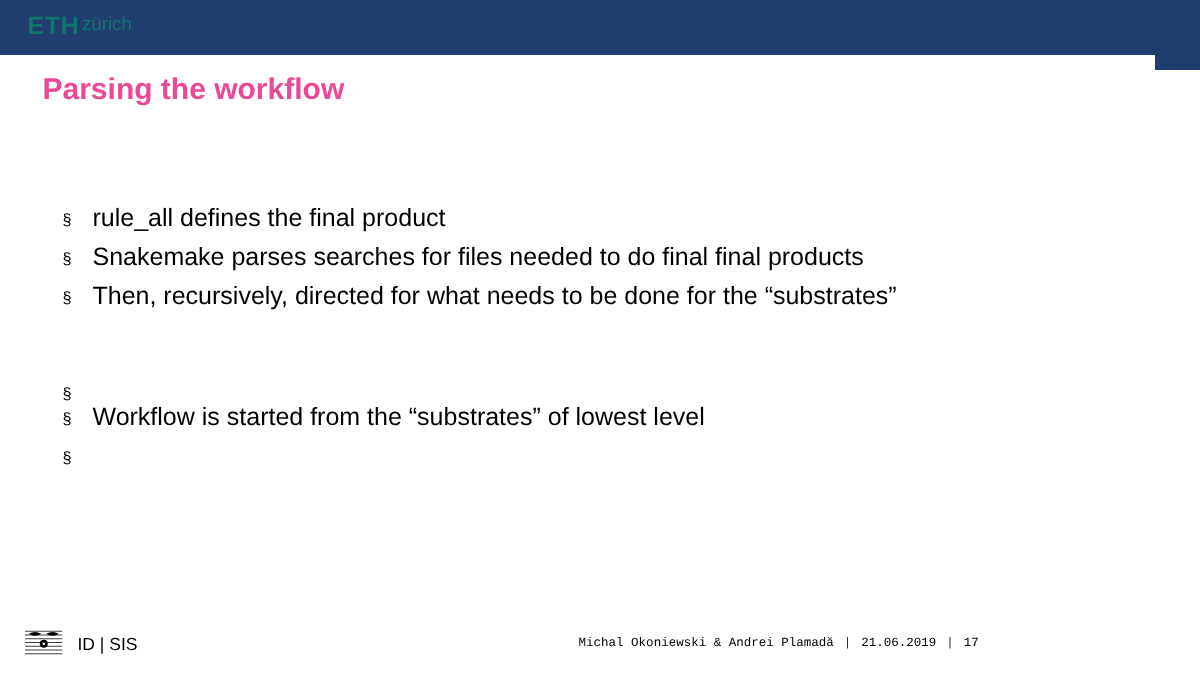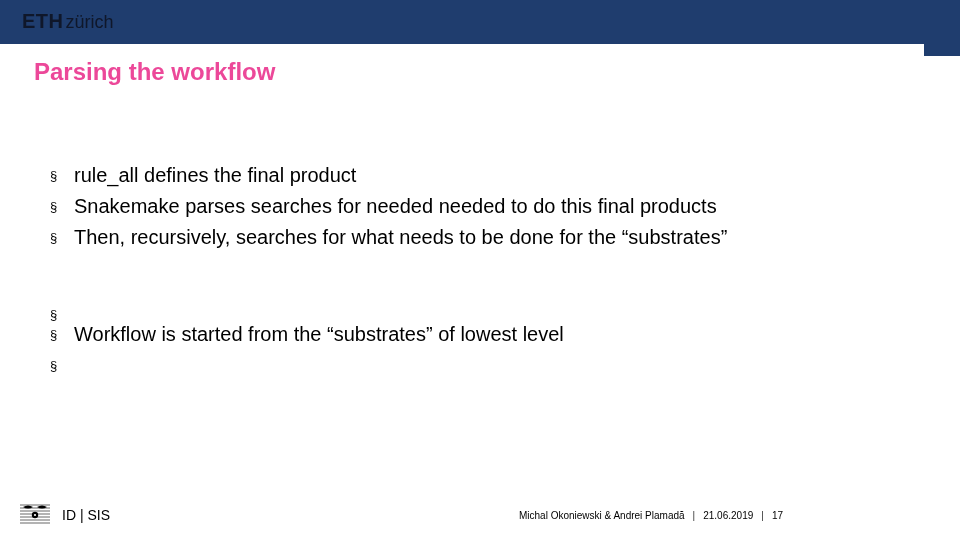--- a/index.html
+++ b/index.html
@@ -1,32 +1,32 @@
 <!DOCTYPE html>
 <html><head>
 <meta charset="utf-8">
 <style>
   * { margin: 0; padding: 0; box-sizing: border-box; }
   html, body { width: 960px; height: 540px; font-family: Arial, Helvetica, sans-serif; background: #fff; overflow: hidden; }
   .slide { position: relative; width: 960px; height: 540px; }
   .topbar { position: absolute; top: 0; left: 0; width: 960px; height: 44px; background: #1f3d6e; }
   .topbar-right { position: absolute; top: 0; right: 0; width: 36px; height: 56px; background: #1f3d6e; }
-  .logo { position: absolute; top: 10px; left: 22px; display: flex; align-items: center; color: #0f172a; }
+  .logo { position: absolute; top: 10px; left: 22px; display: flex; align-items: flex-start; color: #0f766e; }
   .logo-text { font-weight: 700; font-size: 20px; letter-spacing: 0.5px; }
-  .logo-sub { font-size: 18px; margin-left: 2px; position: relative; top: 1px; }
+  .logo-sub { font-size: 15px; margin-left: 2px; position: relative; top: 1px; }
   .title { position: absolute; top: 58px; left: 34px; font-size: 24px; font-weight: 700; color: #ec4899; }
   .content { position: absolute; top: 160px; left: 50px; width: 870px; }
   .bullet-group { margin-bottom: 46px; }
   .bullet { display: flex; align-items: flex-start; font-size: 20px; color: #000; line-height: 1.55; }
   .bullet .marker { width: 24px; flex-shrink: 0; font-size: 13px; position: relative; top: 6px; color: #000; }
   .footer { position: absolute; bottom: 14px; left: 0; width: 805px; display: flex; align-items: center; margin-top: 37px; }
   .crest { margin-left: 20px; width: 30px; height: 22px; }
   .crest svg { width: 30px; height: 22px; }
   .footer-left-text { margin-left: 12px; font-size: 14px; color: #000; }
-  .footer-right { margin-left: auto; margin-right: 22px; display: flex; align-items: center; font-size: 10px; color: #000; }
+  .footer-right { margin-left: auto; margin-right: 22px; display: flex; align-items: center; font-size: 10px; color: #000; font-family: Liberation Mono, monospace; }
   .sep { margin: 0 8px; color: #333; }
 </style>
 </head>
 <body>
 
 <div class="slide">
 
   <div class="topbar"></div>
   <div class="topbar-right"></div>
 
@@ -38,25 +38,25 @@
   <div class="title">Parsing the workflow</div>
 
   <div class="content">
     <div class="bullet-group">
       <div class="bullet">
         <span class="marker">§</span>
         <span>rule_all defines the final product</span>
       </div>
       <div class="bullet">
         <span class="marker">§</span>
-        <span>Snakemake parses searches for needed needed to do this final products</span>
+        <span>Snakemake parses searches for files needed to do final final products</span>
       </div>
       <div class="bullet">
         <span class="marker">§</span>
-        <span>Then, recursively, searches for what needs to be done for the “substrates”</span>
+        <span>Then, recursively, directed for what needs to be done for the “substrates”</span>
       </div>
     </div>
 
     <div class="bullet-group">
       <div class="bullet">
         <span class="marker">§</span>
       </div>
       <div class="bullet">
         <span class="marker">§</span>
         <span>Workflow is started from the “substrates” of lowest level</span>

